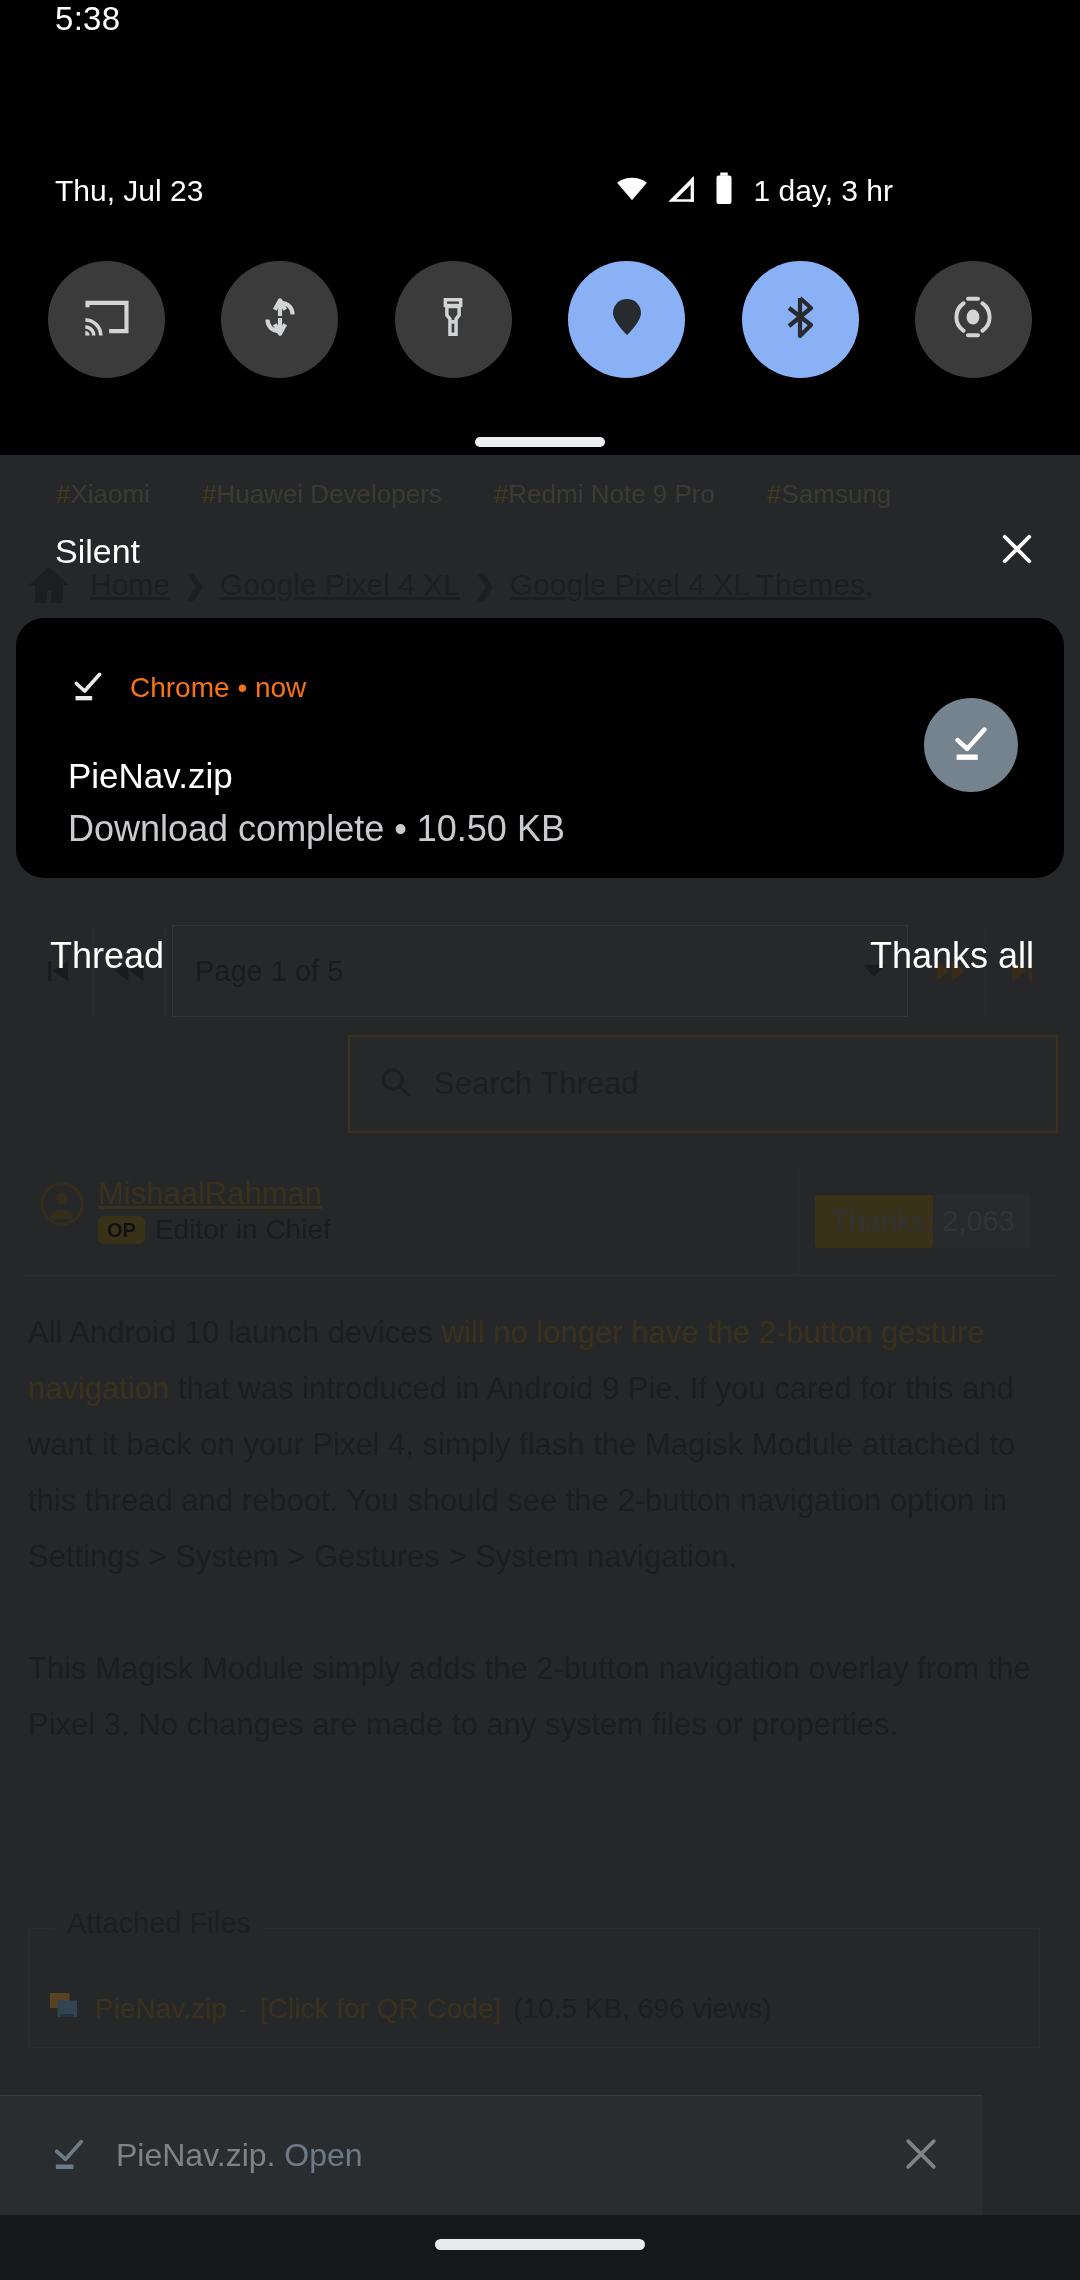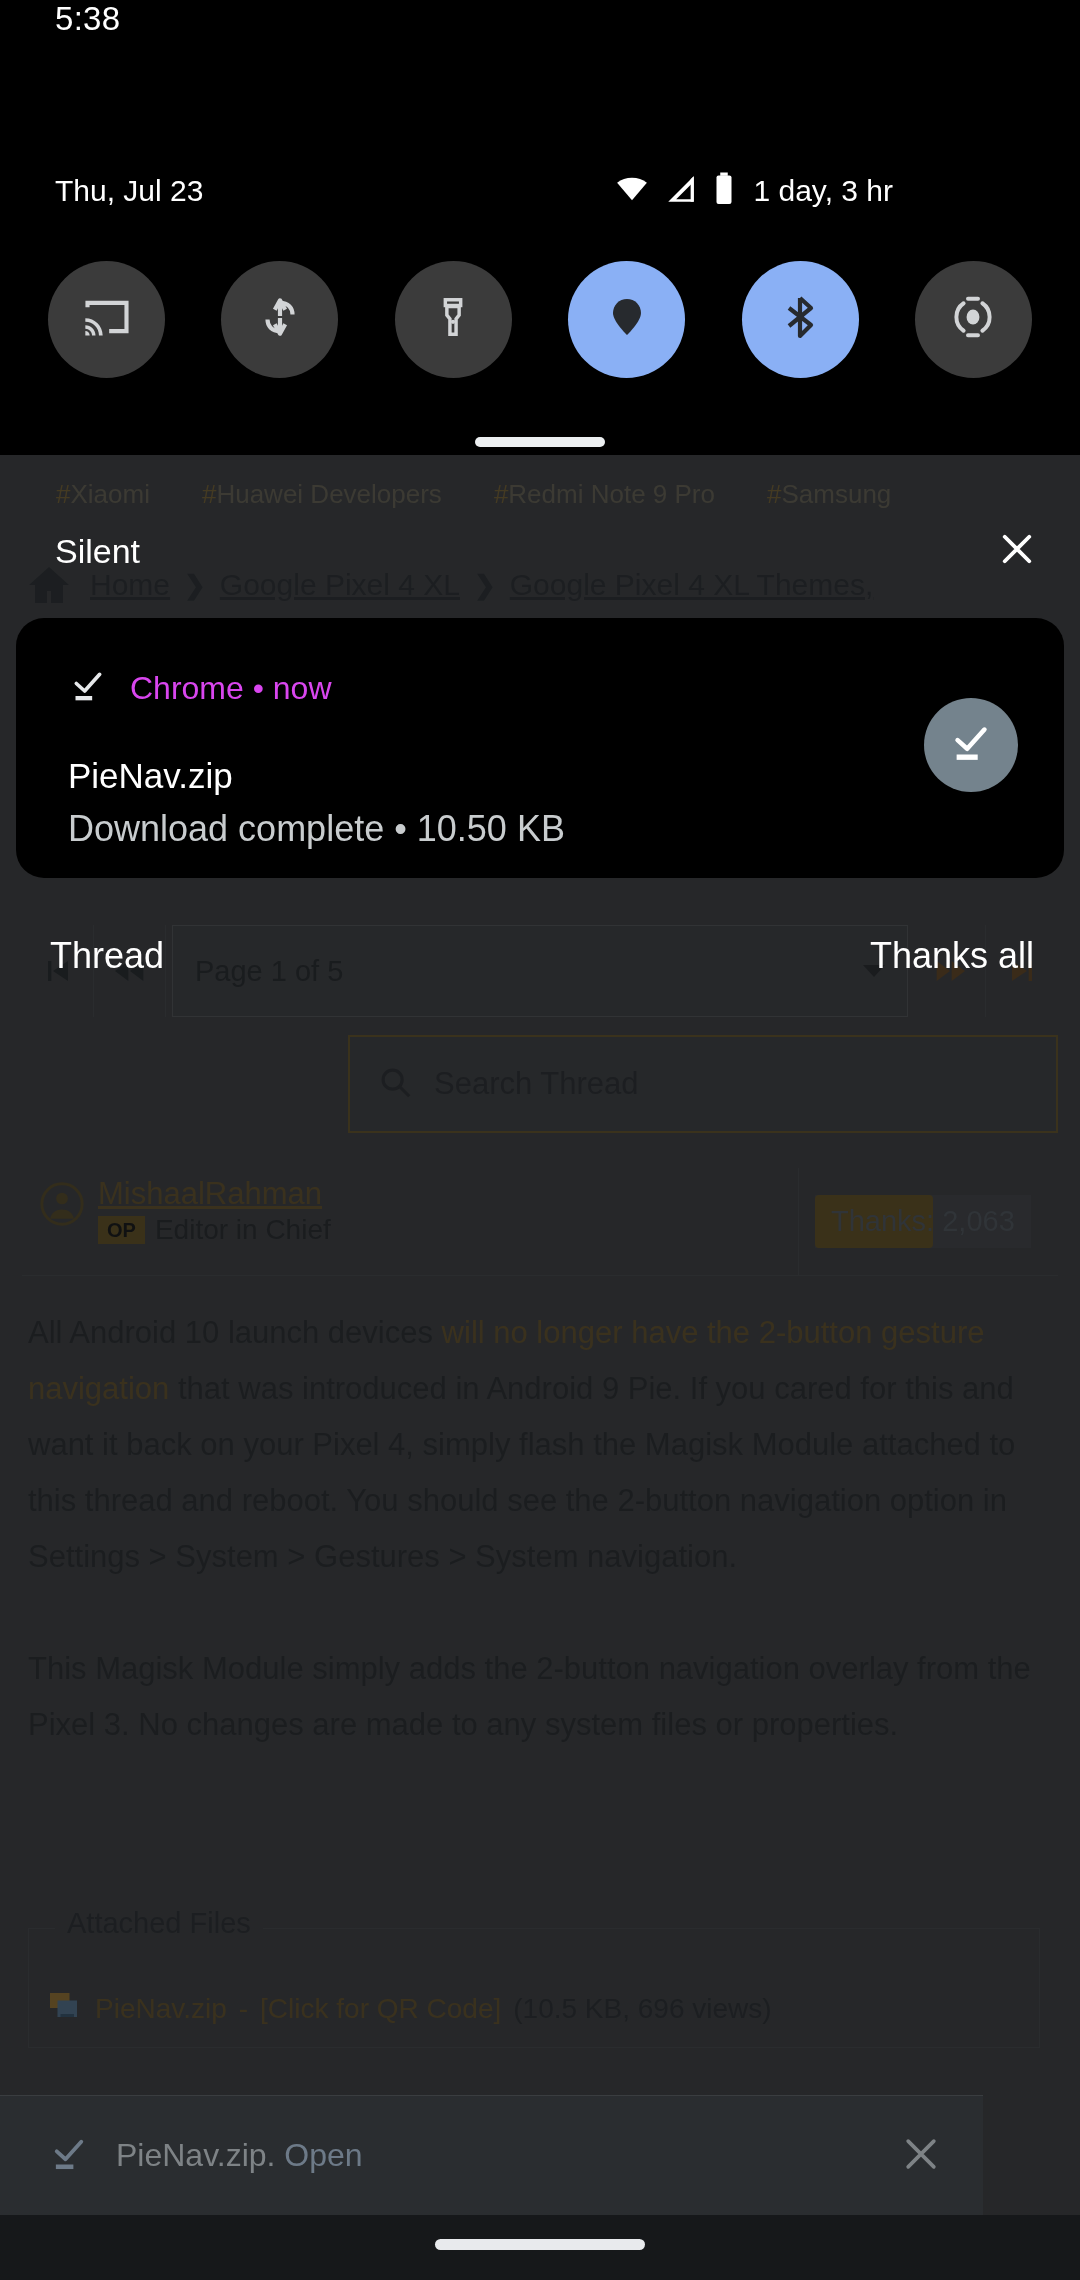--- a/index.html
+++ b/index.html
@@ -81,21 +81,21 @@
     border-bottom:1px solid #4e5155;
     display:flex; align-items:center;
   }
   .user-left{ flex:1 1 auto; display:flex; align-items:flex-start; gap:14px; padding-left:18px; position:relative; height:100%; }
   .avatar-ico{ margin-top:14px; }
   .user-meta{ display:flex; flex-direction:column; gap:2px; padding-top:8px; }
   .username{ font-size:31px; color:#6b5a36; text-decoration:underline; line-height:1.15; }
   .usertitle-line{ display:flex; align-items:center; gap:10px; }
   .op-badge{
     background:#6b5a2e; color:#1e2022; font-size:20px;
-    padding:3px 9px; line-height:1.1; font-weight:bold;
+    padding:3px 9px; line-height:1.1; font-weight:bold;border-radius:6px;
   }
   .usertitle{ font-size:28px; color:#303438; }
   .thanks-cell{
     width:260px; height:100%; border-left:1px solid #4e5155;
     display:flex; align-items:center; padding-left:16px;
   }
   .thanks-chip{
     font-size:29px; color:#303438;
     background:#4b4e52;
     padding:10px 16px;
@@ -182,21 +182,21 @@
 
   .notif-card{
     position:absolute; left:16px; top:618px; width:1048px; height:260px;
     background:#000; border-radius:28px;
     z-index:25;
   }
   .notif-app{
     position:absolute; left:52px; top:48px;
     display:flex; align-items:center; gap:22px;
   }
-  .notif-app-name{ font-size:32px; color:#d946ef; }
+  .notif-app-name{ font-size:28px; color:#f97316; }
   .notif-title{
     position:absolute; left:52px; top:138px;
     font-size:35px; color:#fff; font-weight:500;
   }
   .notif-sub{
     position:absolute; left:52px; top:190px;
     font-size:36px; color:#c8ccce;
   }
   .notif-badge{
     position:absolute; right:46px; top:80px;

